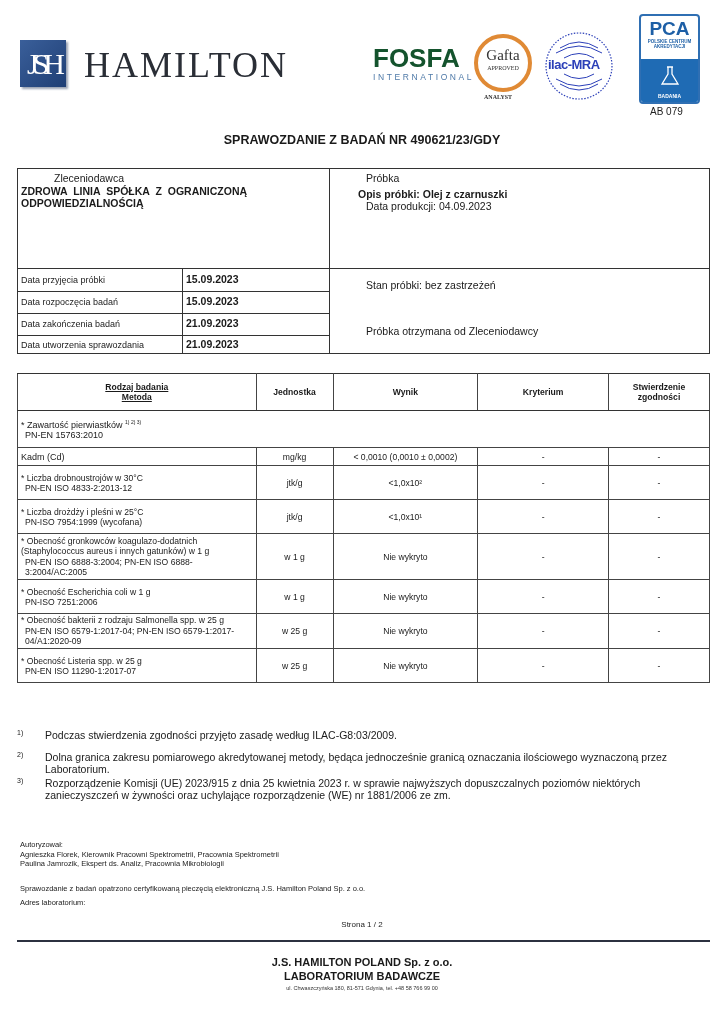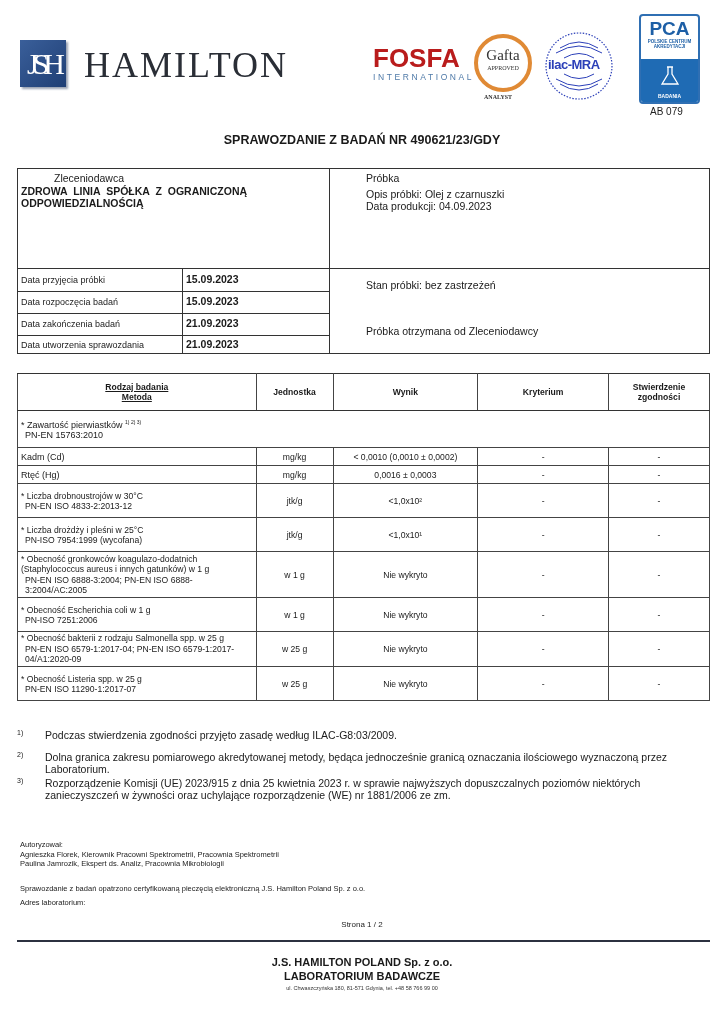--- a/index.html
+++ b/index.html
@@ -9,21 +9,21 @@
 
   
   .jsh-box { left:20px; top:40px; width:46px; height:47px;
     background:linear-gradient(135deg,#3a5f9a 0%,#1f3f75 100%);
     box-shadow:2px 2px 2px #9aa3b3; color:#fff;
     font-family:"Liberation Serif", serif; font-size:30px; line-height:47px;
     text-align:center; letter-spacing:-6px; }
   .hamilton { left:84px; top:44px; font-family:"Liberation Serif", serif;
     font-size:36px; letter-spacing:2px; color:#2a2e36; }
   .fosfa { left:373px; top:45px; }
-  .fosfa .big { font-size:26px; font-weight:bold; color:#b91c1c; letter-spacing:0px; line-height:26px; }
+  .fosfa .big { font-size:26px; font-weight:bold; color:#14532d; letter-spacing:0px; line-height:26px; }
   .fosfa .small { font-size:8.5px; letter-spacing:2.6px; color:#4f7aa8; margin-top:1px; }
   .gafta { left:474px; top:34px; width:58px; height:58px; border-radius:50%;
     border:4px solid #e08a35; box-sizing:border-box; text-align:center; }
   .gafta .g1 { font-family:"Liberation Serif", serif; font-size:15px; color:#333; margin-top:10px; line-height:15px; }
   .gafta .g2 { font-family:"Liberation Serif", serif; font-size:6px; color:#333; margin-top:2px; }
   .gafta-analyst { left:484px; top:94px; font-size:6px; font-weight:bold; color:#333;
     font-family:"Liberation Serif", serif; }
   .ilac { left:544px; top:31px; width:70px; height:70px; }
   .pca { left:639px; top:14px; width:61px; height:90px; border:2px solid #2f6fb3;
     border-radius:4px; box-sizing:border-box; overflow:hidden; background:#fff; }
@@ -121,21 +121,21 @@
 
 <div class="abs info">
   <div class="abs vsplit"></div>
   <div class="abs hsplit"></div>
 
   <div class="abs lbl" style="left:4px; top:3px;">Zleceniodawca</div>
   <div class="abs" style="left:3px; top:16px; font-size:10.5px; font-weight:bold; word-spacing:3px;">ZDROWA  LINIA  SPÓŁKA  Z  OGRANICZONĄ</div>
   <div class="abs" style="left:3px; top:28px; font-size:10.5px; font-weight:bold;">ODPOWIEDZIALNOŚCIĄ</div>
 
   <div class="abs lbl" style="left:316px; top:3px;">Próbka</div>
-  <div class="abs lbl" style="left:316px; top:19px;">Opis próbki: Olej z czarnuszki</div>
+  <div class="abs lbl" style="left:308px; top:19px;font-weight:bold;">Opis próbki: Olej z czarnuszki</div>
   <div class="abs lbl" style="left:316px; top:31px;">Data produkcji: 04.09.2023</div>
 
   <div class="abs lbl" style="left:316px; top:110px;">Stan próbki: bez zastrzeżeń</div>
   <div class="abs lbl" style="left:316px; top:156px;">Próbka otrzymana od Zleceniodawcy</div>
 
   <div class="abs dsplit"></div>
   <div class="abs drow" style="top:122px;"></div>
   <div class="abs drow" style="top:144px;"></div>
   <div class="abs drow" style="top:166px;"></div>
 
@@ -179,27 +179,20 @@
         <div class="indent">PN-EN 15763:2010</div>
       </td>
     </tr>
     <tr>
       <td style="height:17px; font-size:9px;">Kadm (Cd)</td>
       <td class="c">mg/kg</td>
       <td class="c">&lt; 0,0010 (0,0010 ± 0,0002)</td>
       <td class="c">-</td>
       <td class="c">-</td>
     </tr>
-    <tr>
-      <td style="height:17px; font-size:9px;">Rtęć (Hg)</td>
-      <td class="c">mg/kg</td>
-      <td class="c">0,0016 ± 0,0003</td>
-      <td class="c">-</td>
-      <td class="c">-</td>
-    </tr>
 
     <tr class="thick">
       <td style="height:33px;">
         <div>* Liczba drobnoustrojów w 30°C</div>
         <div class="indent">PN-EN ISO 4833-2:2013-12</div>
       </td>
       <td class="c">jtk/g</td>
       <td class="c">&lt;1,0x10²</td>
       <td class="c">-</td>
       <td class="c">-</td>

